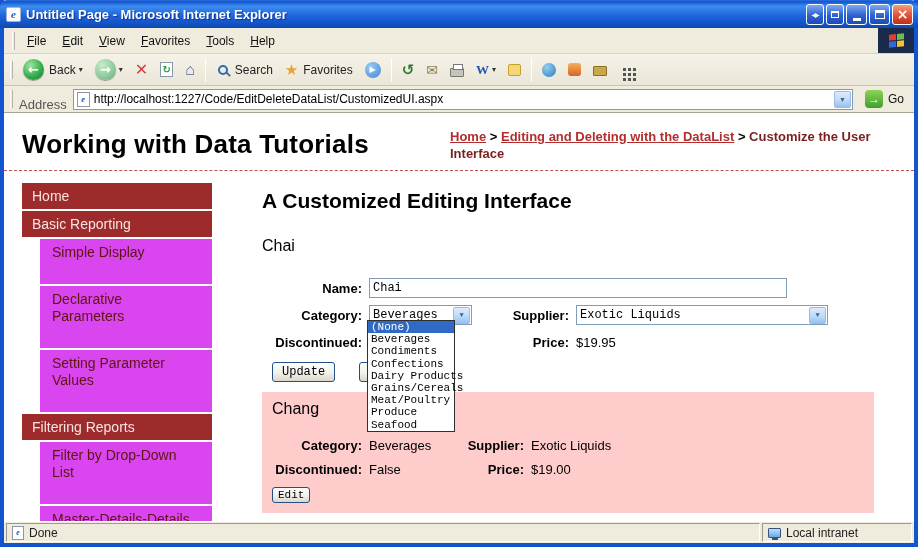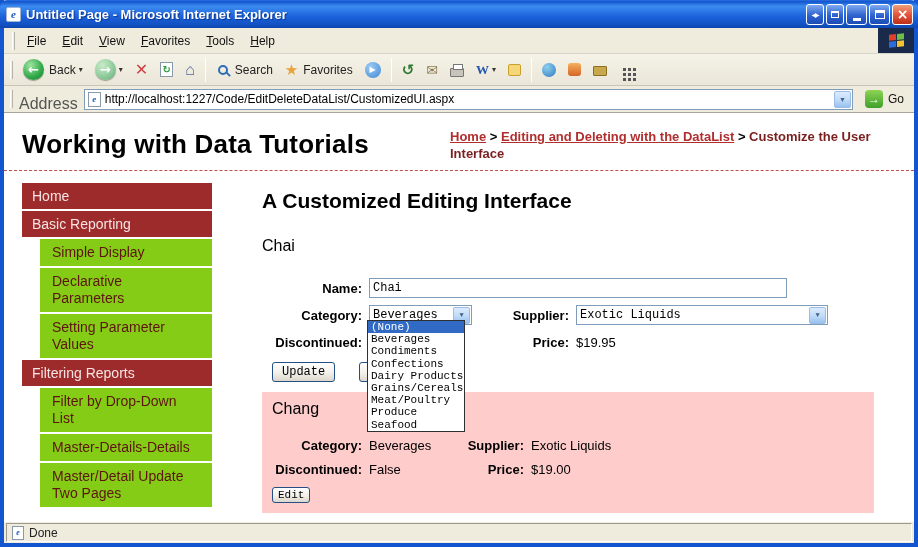--- a/index.html
+++ b/index.html
@@ -71,21 +71,21 @@
   .msgr { width: 14px; height: 14px; border-radius: 50%; background: radial-gradient(circle at 35% 30%,#8FD0F0,#2E7AC0); }
   .research { width: 13px; height: 13px; border-radius: 3px; background: linear-gradient(#F5B05A,#D4642A); }
   .folders { width: 14px; height: 10px; background: #C9A84C; border: 1px solid #8A6F22; border-radius: 1px; margin-top: 3px; }
   .grid-dots { width: 3px; height: 3px; background: #555; margin: 0 10px 0 4px;
     box-shadow: 5px 0 #555, 10px 0 #555, 0 5px #555, 5px 5px #555, 10px 5px #555, 0 10px #555, 5px 10px #555, 10px 10px #555; }
   .tb-sep { width: 1px; height: 24px; background: #C8C4B8; border-right: 1px solid #fff; margin: 0 4px; }
 
   
   .addressbar { height: 27px; flex: 0 0 27px; background: #EFEBDD; display: flex; align-items: center;
     border-bottom: 1px solid #A8A49A; padding: 0 6px 0 2px; }
-  .addr-label { font-size: 16px; color: #555; margin: 10px 6px 0 2px; }
+  .addr-label { font-size: 13px; color: #555; margin: 10px 6px 0 2px; }
   .addr-field { flex: 1; height: 21px; background: #fff; border: 1px solid #7F9DB9; display: flex; align-items: center; padding-left: 3px; }
   .addr-field input { flex: 1; border: none; outline: none; font: 12px "Liberation Sans", sans-serif; color: #000; margin-left: 4px; background: transparent; }
   .combo-arrow-btn { width: 17px; height: 17px; margin: 1px; border: 1px solid #9DBBE4; border-radius: 2px;
     background: linear-gradient(#DDEBFD,#C2DCF8 50%,#98C1F0); display: flex; align-items: center; justify-content: center;
     color: #44618E; font-size: 7px; flex: 0 0 17px; }
   .go-wrap { display: flex; align-items: center; gap: 5px; margin-left: 8px; padding: 2px 4px; }
   .go-icon { width: 18px; height: 18px; border-radius: 4px; background: linear-gradient(#8CD455,#3FA02A);
     display: flex; align-items: center; justify-content: center; color: #fff; font-weight: bold; font-size: 12px; }
   .go-label { font-size: 12px; color: #111; }
 
@@ -97,21 +97,21 @@
   .breadcrumb { width: 448px; font: bold 13px "Liberation Sans", sans-serif; line-height: 17px; color: #000; margin-top: 2px; }
   .breadcrumb a { color: #B22E2E; text-decoration: underline; cursor: pointer; }
   .crumb-current { color: #7A1F1F; }
   .crumb-sep { color: #000; }
 
   .page-body { flex: 1; display: flex; overflow: hidden; }
 
   
   .sidebar { width: 190px; flex: 0 0 190px; margin: 12px 0 0 18px; font-size: 14px; }
   .nav-parent { background: #9E2B2B; color: #F7E3E3; padding: 5px 10px; border-bottom: 2px solid #fff; cursor: pointer; }
-  .nav-child  { background: #84cc16; color: #5E1410; padding: 5px 16px 5px 12px; margin-left: 18px;
+  .nav-child  { background: #d946ef; color: #5E1410; padding: 5px 16px 23px 12px; margin-left: 18px;
     border-bottom: 2px solid #fff; line-height: 17px; cursor: pointer; }
 
   
   .main { flex: 1; padding: 16px 26px 0 50px; }
   .main h1 { font: bold 21px "Liberation Sans", sans-serif; margin: 2px 0 24px; }
   .product-name { font-size: 16px; margin-bottom: 22px; color: #000; }
 
   .edit-form { position: relative; font-size: 13px; }
   .frow { display: flex; align-items: center; margin-bottom: 5px; height: 22px; }
   .flabel { width: 100px; text-align: right; font-weight: bold; flex: 0 0 100px; }
@@ -122,21 +122,21 @@
     margin-left: 7px; font: 12px "Liberation Mono", monospace; }
   .combo-text { padding: 0 3px; flex: 1; white-space: nowrap; overflow: hidden; }
   .combo.cat { width: 103px; } .combo.sup { width: 252px; }
   .spacer103 { width: 103px; margin-left: 7px; flex: 0 0 103px; }
   .price-val { margin-left: 7px; }
   .btn-row { display: flex; padding-left: 10px; margin-top: 9px; position: relative; z-index: 1; }
   .xp-btn { border: 1px solid #234E86; border-radius: 3px; font: 12px "Liberation Mono", monospace; color: #000;
     background: linear-gradient(180deg,#FFFFFF,#F2F0EA 55%,#DCD7CC); padding: 2px 9px; cursor: pointer; }
   .xp-btn.cancel { margin-left: 24px; width: 62px; text-align: left; }
 
-  .dropdown-list { position: absolute; left: 105px; top: 43px; width: 98px; background: #fff;
+  .dropdown-list { position: absolute; left: 105px; top: 43px; width: 88px; background: #fff;
     border: 1px solid #2F2F2F; z-index: 5; font: 11px/12.2px "Liberation Mono", monospace; }
   .dd-option { padding: 0 3px; white-space: nowrap; cursor: pointer; color: #000; }
   .dd-option.selected { background: #316AC5; color: #fff; }
 
   .display-panel { width: 612px; background: #FFCCCC; margin-top: 10px; padding: 8px 0 10px 10px; font-size: 13px; }
   .display-panel .product-name { margin-bottom: 20px; }
   .prow { display: flex; align-items: center; margin-bottom: 9px; }
   .plabel { width: 90px; flex: 0 0 90px; text-align: right; font-weight: bold; }
   .pval1 { margin-left: 7px; width: 95px; flex: 0 0 95px; }
   .plabel2 { width: 60px; flex: 0 0 60px; text-align: right; font-weight: bold; }
@@ -383,15 +383,19 @@
     </div>
   </div>
 
   <div class="statusbar">
     <div class="sb-panel sb-main">
       <span class="mini-page">
           <i>e</i>
         </span>
       <span>Done</span>
     </div>
+    <div class="sb-panel sb-zone">
+      <span class="monitor"></span>
+      <span>Local intranet</span>
+    </div>
   </div>
 
 </div>
 
 </body></html>

